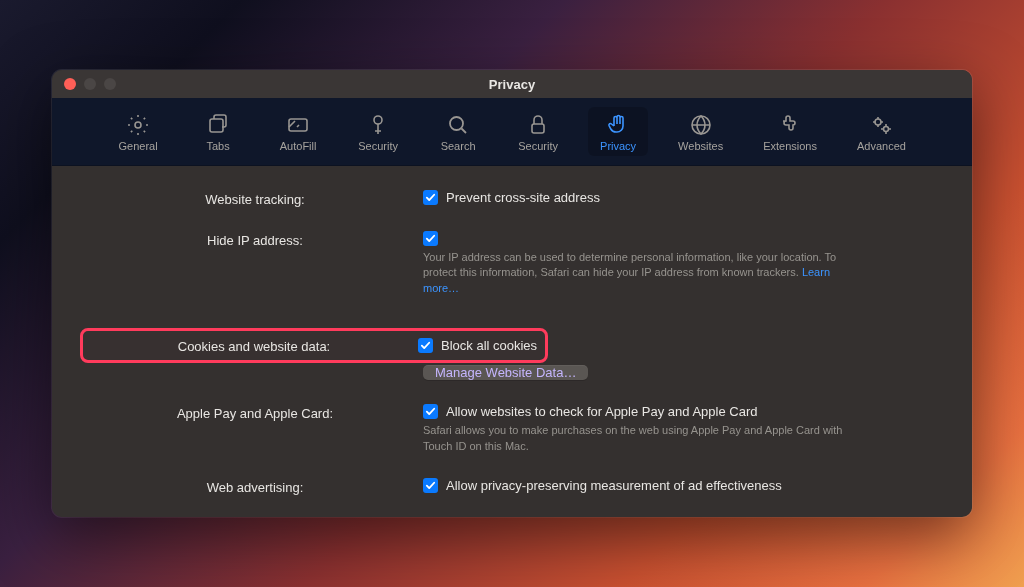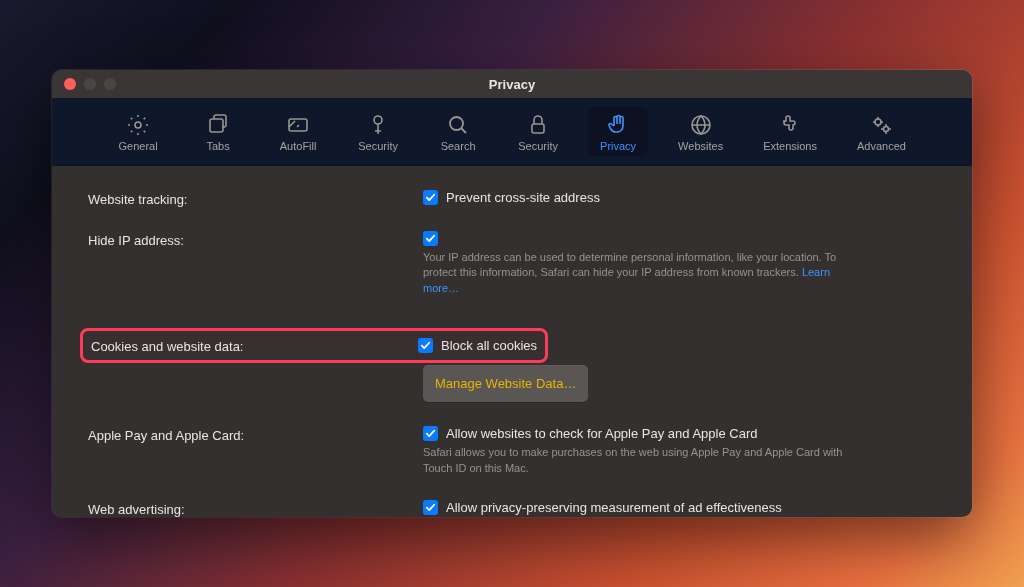--- a/index.html
+++ b/index.html
@@ -94,21 +94,21 @@
       color: #e8e6e3;
       font-size: 13px;
     }
     .row {
       display: flex;
       align-items: flex-start;
       margin-bottom: 10px;
     }
     .row-label {
       width: 335px;
-      text-align: left;
+      text-align: center;
       padding-right: 1px;
       padding-top: 2px;
       color: #e8e6e3;
     }
     .row-body {
       flex: 1;
     }
     .check-line {
       display: flex;
       align-items: center;
@@ -137,22 +137,22 @@
       border: 3px solid #ff3b5c;
       border-radius: 8px;
       padding: 6px 8px;
       margin: 8px 16px 4px -8px;
       display: inline-flex;
       background: rgba(255,59,92,0.02);
     }
     .btn {
       background: #5a5653;
       border: none;
-      color: #eab308;
-      padding: 11px 12px;
+      color: #c4b5fd;
+      padding: 0 12px;
       border-radius: 5px;
       font-size: 13px;
       cursor: pointer;
       box-shadow: 0 1px 0 rgba(0,0,0,0.15), inset 0 1px 0 rgba(255,255,255,0.05);
     }
     .footer {
       display: flex;
       justify-content: flex-end;
       align-items: center;
       gap: 2px;

